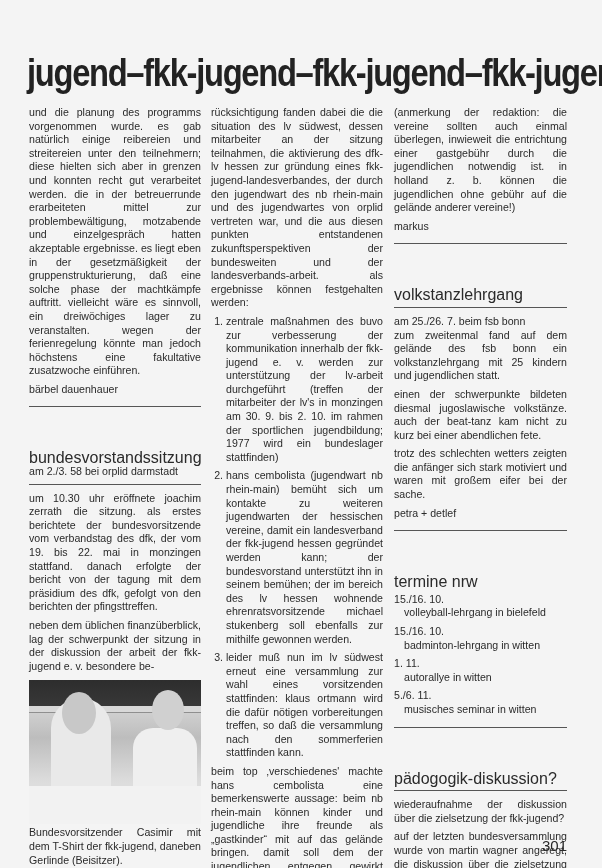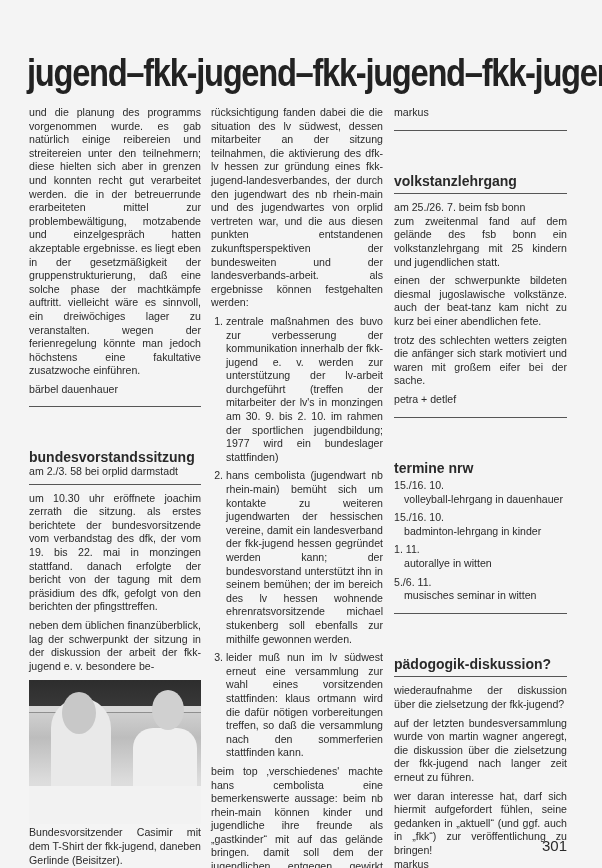--- a/index.html
+++ b/index.html
@@ -10,21 +10,21 @@
               font-size:38px; line-height:42px; color:#222; white-space:nowrap;
               transform:scaleX(0.86); transform-origin:left top; letter-spacing:-1.5px; }
   .col { position:absolute; top:106px; font-size:10.6px; line-height:13.6px; }
   .col1 { left:29px; width:172px; }
   .col2 { left:211px; width:172px; }
   .col3 { left:394px; width:173px; }
   p { margin:0 0 5px 0; text-align:justify; }
   .sig { text-align:left; }
   .rule { border-top:1px solid #555; margin:10px 0 5px 0; }
   .rule2 { border-top:1px solid #555; margin:5px 0 7px 0; }
-  .head { font-weight:bold; font-size:14px;margin-top:44px; }
+  .head { font-weight:normal; font-size:16px;margin-top:44px; }
   .sub { }
   ol { margin:0 0 5px 0; padding-left:15px; }
   ol li { text-align:justify; margin-bottom:5px; }
   .photo { width:172px; height:144px; margin-top:7px; position:relative; overflow:hidden;
            background:linear-gradient(180deg,#2d2d2d 0%,#3a3a3a 22%,#cfcfcf 23%,#bdbdbd 40%,#dcdcdc 70%,#e8e8e8 100%); }
   .photo .band { position:absolute; left:0; right:0; top:26px; height:6px; background:#d8d8d8; }
   .photo .p1 { position:absolute; left:22px; top:18px; width:60px; height:110px; border-radius:30px 30px 6px 6px; background:#e9e9e9; }
   .photo .h1 { position:absolute; left:33px; top:12px; width:34px; height:42px; border-radius:50%; background:#c8c8c8; }
   .photo .p2 { position:absolute; left:104px; top:48px; width:64px; height:80px; border-radius:20px 20px 4px 4px; background:#efefef; }
   .photo .h2 { position:absolute; left:123px; top:10px; width:32px; height:40px; border-radius:50%; background:#d0d0d0; }
@@ -62,36 +62,37 @@
   <p>rücksichtigung fanden dabei die die situation des lv südwest, dessen mitarbeiter an der sitzung teilnahmen, die aktivierung des dfk-lv hessen zur gründung eines fkk-jugend-landesverbandes, der durch den jugendwart des nb rhein-main und des jugendwartes von orplid vertreten war, und die aus diesen punkten entstandenen zukunftsperspektiven der bundesweiten und der landesverbands-arbeit. als ergebnisse können festgehalten werden:</p>
   <ol>
     <li>zentrale maßnahmen des buvo zur verbesserung der kommunikation innerhalb der fkk-jugend e. v. werden zur unterstützung der lv-arbeit durchgeführt (treffen der mitarbeiter der lv's in monzingen am 30. 9. bis 2. 10. im rahmen der sportlichen jugendbildung; 1977 wird ein bundeslager stattfinden)</li>
     <li>hans cembolista (jugendwart nb rhein-main) bemüht sich um kontakte zu weiteren jugendwarten der hessischen vereine, damit ein landesverband der fkk-jugend hessen gegründet werden kann; der bundesvorstand unterstützt ihn in seinem bemühen; der im bereich des lv hessen wohnende ehrenratsvorsitzende michael stukenberg soll ebenfalls zur mithilfe gewonnen werden.</li>
     <li>leider muß nun im lv südwest erneut eine versammlung zur wahl eines vorsitzenden stattfinden: klaus ortmann wird die dafür nötigen vorbereitungen treffen, so daß die versammlung nach den sommerferien stattfinden kann.</li>
   </ol>
   <p>beim top ‚verschiedenes' machte hans cembolista eine bemerkenswerte aussage: beim nb rhein-main können kinder und jugendliche ihre freunde als „gastkinder“ mit auf das gelände bringen. damit soll dem der jugendlichen entgegen gewirkt werden. der bundesvorstand hält diese praxis für begrüßenswert und empfiehlt die übernahme dieses beispiels allen vereinen im dfk.</p>
 </div>
 
 <div class="col col3">
+  <p>(anmerkung der redaktion: die vereine sollten auch einmal überlegen, inwieweit die entrichtung einer gastgebühr durch die jugendlichen notwendig ist. in holland z. b. können die jugendlichen ohne gebühr auf die gelände anderer vereine!)</p>
   <div class="sig">markus</div>
   <div class="rule"></div>
   <div class="head">volkstanzlehrgang</div>
   <div class="rule2"></div>
   <div>am 25./26. 7. beim fsb bonn</div>
   <p>zum zweitenmal fand auf dem gelände des fsb bonn ein volkstanzlehrgang mit 25 kindern und jugendlichen statt.</p>
   <p>einen der schwerpunkte bildeten diesmal jugoslawische volkstänze. auch der beat-tanz kam nicht zu kurz bei einer abendlichen fete.</p>
   <p>trotz des schlechten wetters zeigten die anfänger sich stark motiviert und waren mit großem eifer bei der sache.</p>
   <div class="sig">petra + detlef</div>
   <div class="rule"></div>
   <div class="head" style="margin-bottom:4px;">termine nrw</div>
   <div class="termine">
     <div>15./16. 10.</div>
-    <div class="ev">volleyball-lehrgang in dauenhauer</div>
+    <div class="ev">volleyball-lehrgang in bielefeld</div>
     <div>15./16. 10.</div>
-    <div class="ev">badminton-lehrgang in kinder</div>
+    <div class="ev">badminton-lehrgang in witten</div>
     <div>1. 11.</div>
     <div class="ev">autorallye in witten</div>
     <div>5./6. 11.</div>
     <div class="ev">musisches seminar in witten</div>
   </div>
   <div class="rule"></div>
   <div class="head">pädogogik-diskussion?</div>
   <div class="rule2"></div>
   <p>wiederaufnahme der diskussion über die zielsetzung der fkk-jugend?</p>
   <p>auf der letzten bundesversammlung wurde von martin wagner angeregt, die diskussion über die zielsetzung der fkk-jugend nach langer zeit erneut zu führen.</p>

